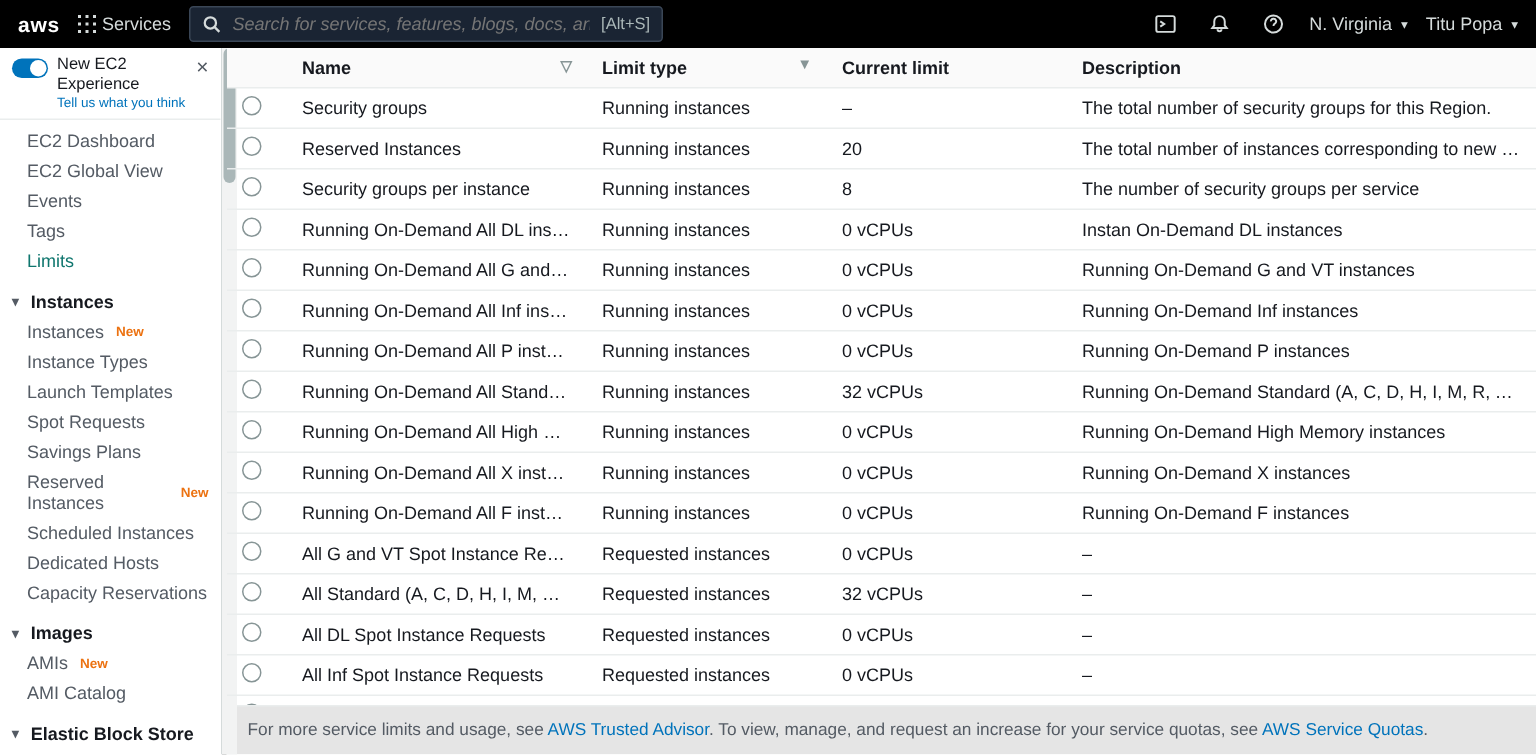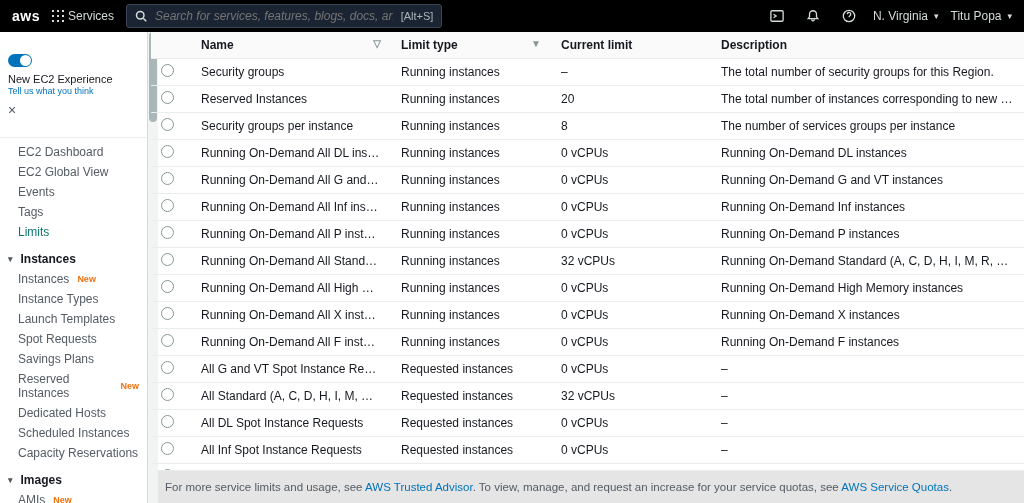--- a/index.html
+++ b/index.html
@@ -14,21 +14,21 @@
 .topnav .search-wrap input { flex: 1; background: transparent; border: none; outline: none; color: #d5dbdb; font-size: 12px; font-style: italic; }
 .topnav .search-wrap .shortcut { color: #aab7b8; font-size: 11px; }
 .topnav .spacer { flex: 1; }
 .topnav .icon-btn { width: 24px; height: 24px; display: flex; align-items: center; justify-content: center; cursor: pointer; border-radius: 3px; }
 .topnav .region, .topnav .user { cursor: pointer; font-size: 12px; display: flex; align-items: center; gap: 4px; }
 .topnav .caret::after { content: "▾"; font-size: 9px; margin-left: 2px; }
 
 
 .layout { display: flex; height: calc(100vh - 32px); }
 .sidebar { width: 148px; border-right: 1px solid #d5dbdb; display: flex; flex-direction: column; background: #fff; overflow-y: auto; }
-.banner { display: flex; align-items: flex-start; gap: 6px; padding: 20px 8px; border-bottom: 1px solid #eaeded; flex-direction: column; }
+.banner { display: flex; align-items: flex-start; gap: 6px; padding: 5px 8px; border-bottom: 1px solid #eaeded; }
 .toggle { width: 24px; height: 13px; background: #0073bb; border-radius: 7px; position: relative; flex-shrink: 0; margin-top: 2px; }
 .toggle::after { content: ""; position: absolute; right: 1px; top: 1px; width: 11px; height: 11px; background: #fff; border-radius: 50%; }
 .banner-text { flex: 1; font-size: 11px; line-height: 1.2; }
 .banner-text .sub { color: #0073bb; font-size: 9px; cursor: pointer; }
 .banner .close { color: #545b64; cursor: pointer; font-size: 14px; line-height: 1; }
 
 .side-list { list-style: none; padding: 4px 0 12px 0; font-size: 12px; }
 .side-list li { padding: 3px 8px 3px 18px; cursor: pointer; color: #545b64; display: flex; align-items: center; gap: 4px; }
 .side-list li.active { color: #0f766e; }
 .side-list li.heading { font-weight: 700; color: #16191f; padding-left: 8px; padding-top: 10px; position: relative; }
@@ -157,24 +157,24 @@
           <span>Spot Requests</span>
         </li>
         <li>
           <span>Savings Plans</span>
         </li>
         <li>
           <span>Reserved Instances</span>
           <span class="new">New</span>
         </li>
         <li>
+          <span>Scheduled Instances</span>
+        </li>
+        <li>
           <span>Dedicated Hosts</span>
-        </li>
-        <li>
-          <span>Scheduled Instances</span>
         </li>
         <li>
           <span>Capacity Reservations</span>
         </li>
         <li class="heading">
           <span>Images</span>
         </li>
         <li>
           <span>AMIs</span>
           <span class="new">New</span>
@@ -225,28 +225,28 @@
               <td>Reserved Instances</td>
               <td>Running instances</td>
               <td>20</td>
               <td>The total number of instances corresponding to new reservations purchased per A...</td>
             </tr>
             <tr>
               <td><span class="radio"></span></td>
               <td>Security groups per instance</td>
               <td>Running instances</td>
               <td>8</td>
-              <td>The number of services groups per instance</td>
+              <td>The number of security groups per service</td>
             </tr>
             <tr>
               <td><span class="radio"></span></td>
               <td>Running On-Demand All DL instances</td>
               <td>Running instances</td>
               <td>0 vCPUs</td>
-              <td>Running On-Demand DL instances</td>
+              <td>Instan On-Demand DL instances</td>
             </tr>
             <tr>
               <td><span class="radio"></span></td>
               <td>Running On-Demand All G and VT instances</td>
               <td>Running instances</td>
               <td>0 vCPUs</td>
               <td>Running On-Demand G and VT instances</td>
             </tr>
             <tr>
               <td><span class="radio"></span></td>

